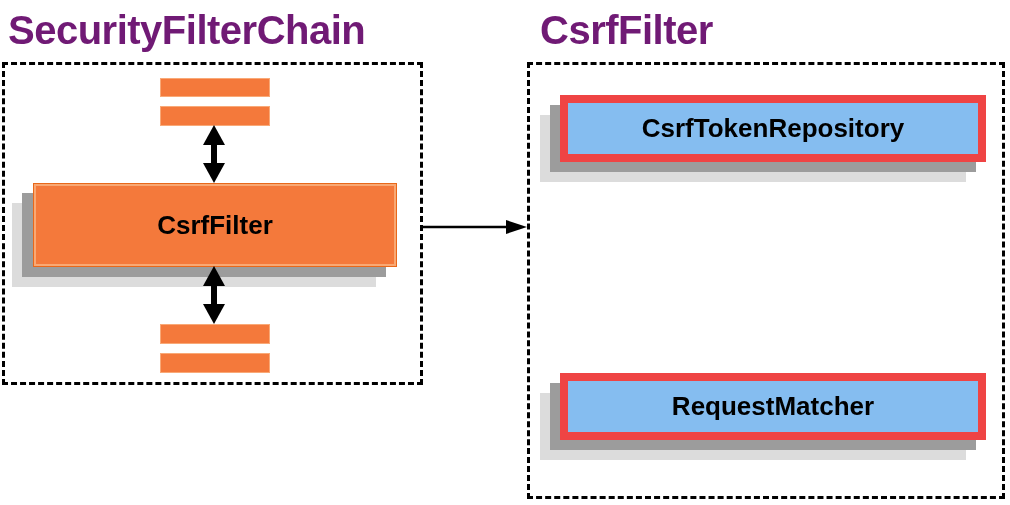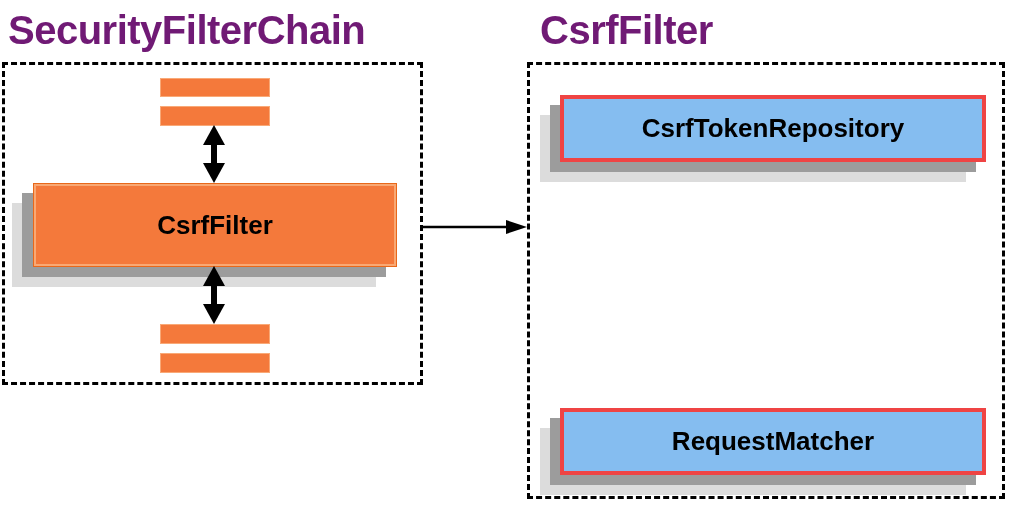--- a/index.html
+++ b/index.html
@@ -48,31 +48,31 @@
     box-shadow:inset 0 0 0 2px #f9a873,
                -11px 10px 0 #9c9c9c,
                -21px 20px 0 #dcdcdc;
     display:flex;align-items:center;justify-content:center;
     font-size:26px;font-weight:bold;color:#000;
   }
   .component-box{
     position:absolute;
     left:560px;width:426px;height:67px;
     background:#85bdf0;
-    border:4px solid #ef4444;
+    border:8px solid #ef4444;
     box-sizing:border-box;
     box-shadow:-10px 10px 0 #9c9c9c,
                -20px 20px 0 #dcdcdc;
     display:flex;align-items:center;justify-content:center;
     font-size:26px;font-weight:bold;color:#000;
   }
   .comp-0{top:95px;}
   .comp-1{top:193px;}
   .comp-2{top:293px;}
-  .comp-3{top:408px;}
+  .comp-3{top:373px;}
   .varrow{position:absolute;width:28px;height:58px;}
   .varrow-1{left:200px;top:125px;}
   .varrow-2{left:200px;top:266px;}
   .harrow{position:absolute;left:422px;top:218px;width:106px;height:18px;}
   svg{display:block;}
 </style>
 </head>
 <body>
 
 <div class="canvas">

